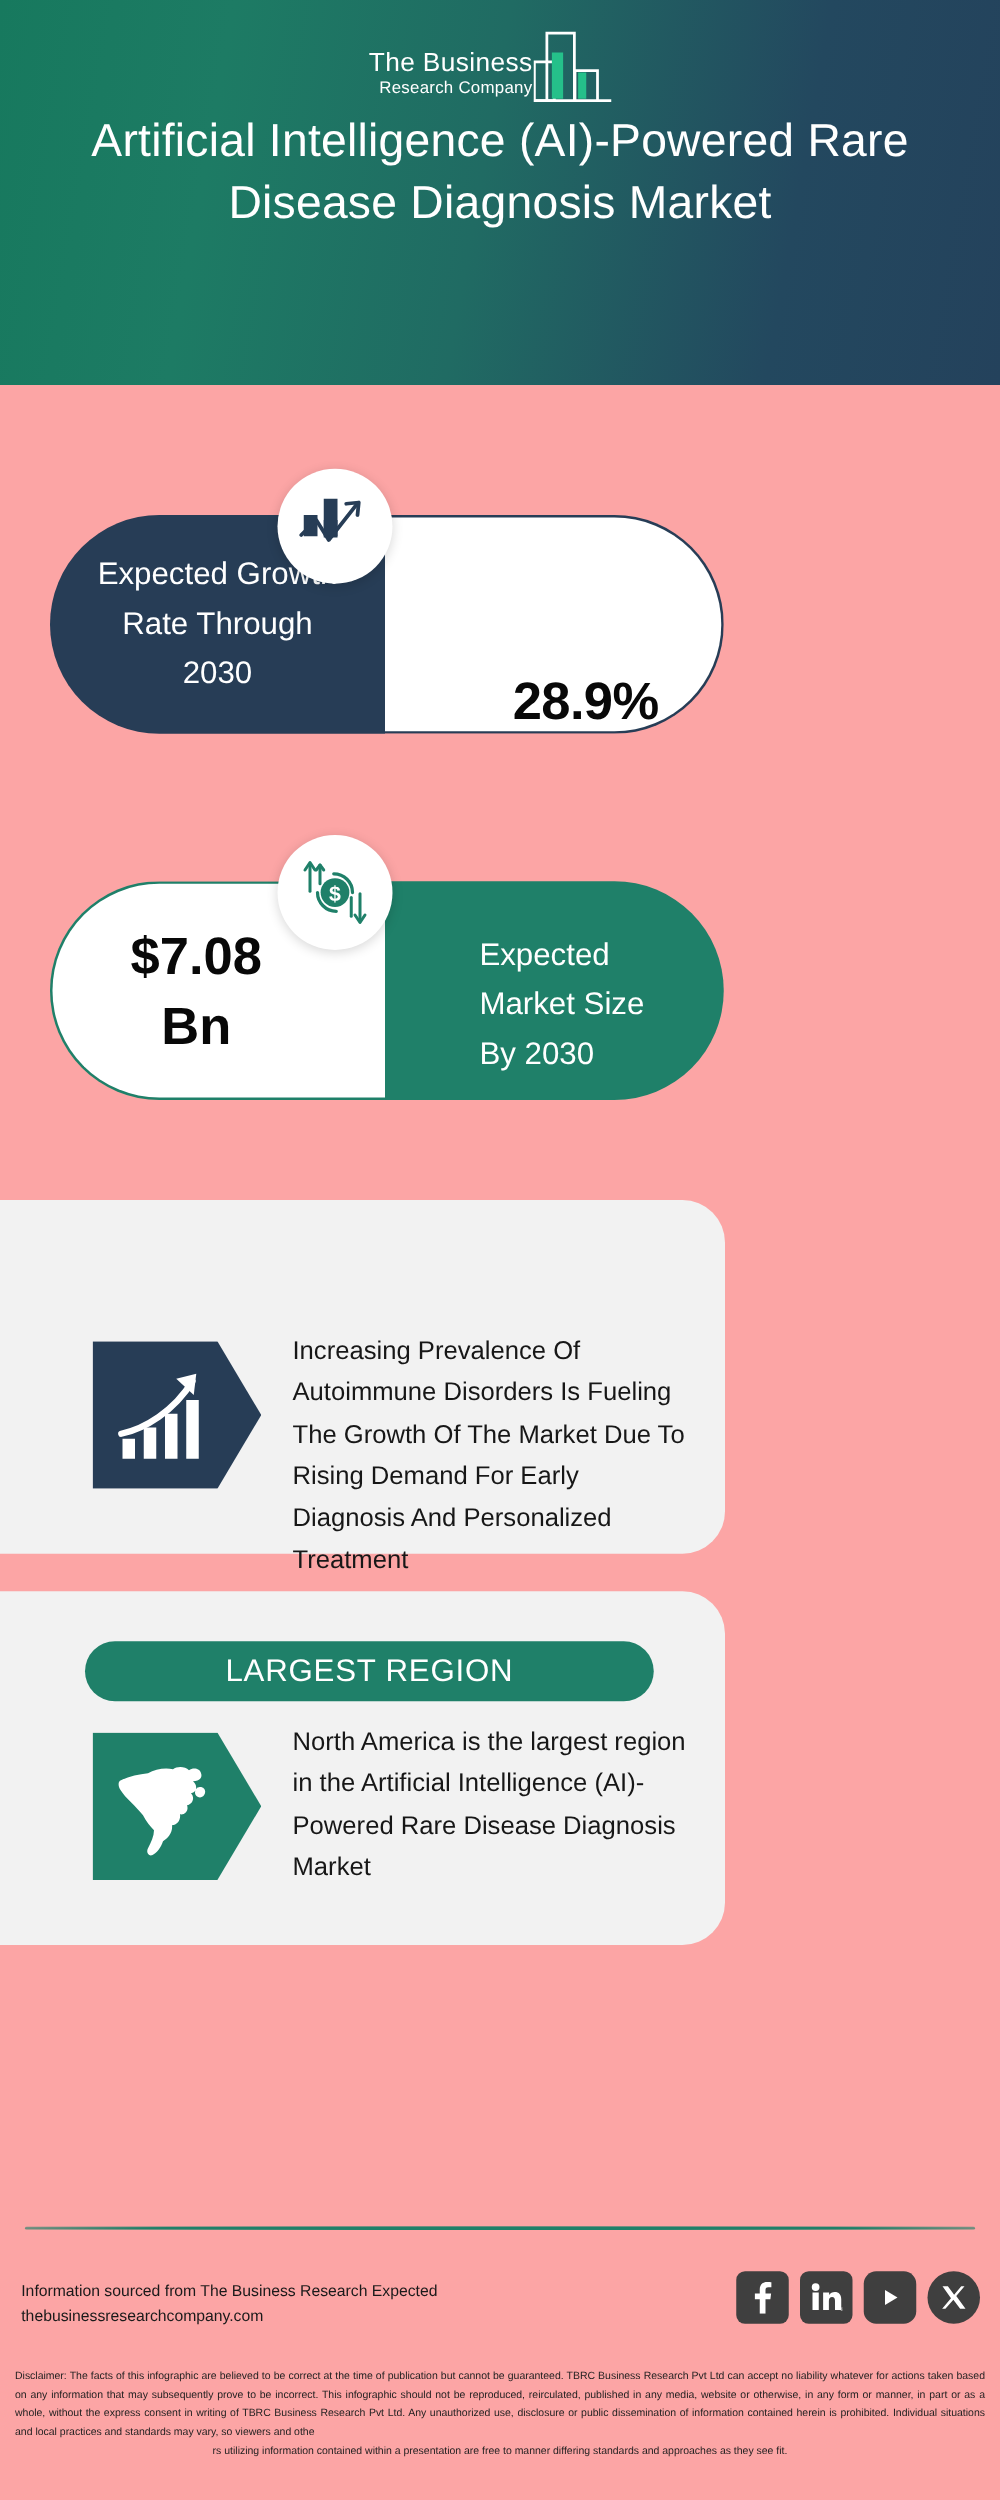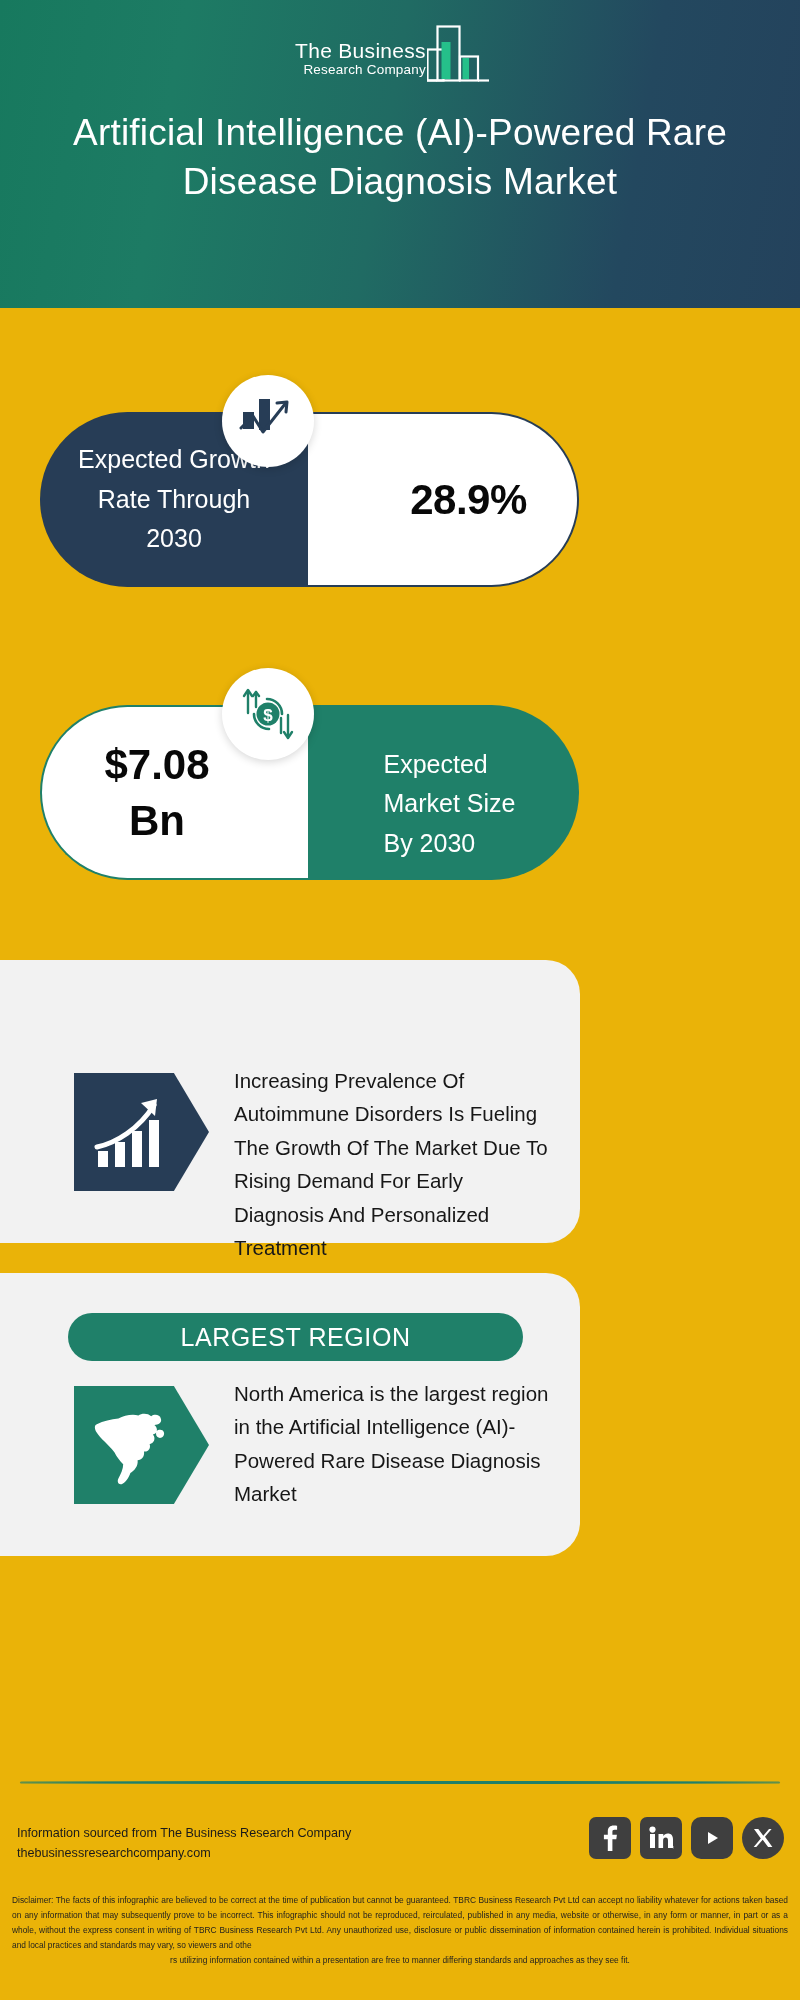--- a/index.html
+++ b/index.html
@@ -8,21 +8,21 @@
     height: 2000px;
     background: #ffffff;
     font-family: "Liberation Sans", sans-serif;
     overflow: hidden;
   }
 
   .page {
     position: relative;
     width: 800px;
     height: 2000px;
-    background: #eab308;
+    background: #fca5a5;
     text-decoration: underline;
   }
 
   
   .header {
     position: absolute;
     left: 0; top: 0;
     width: 800px;
     height: 308px;
     background: linear-gradient(100deg, #17795e 0%, #1d7b64 22%, #206b63 48%, #23485f 78%, #24425c 100%);
@@ -52,21 +52,21 @@
   }
   .logo-line2 {
     font-size: 13.5px;
     letter-spacing: 0.2px;
     line-height: 1.15;
     font-weight: 400;
   }
   .logo-mark { margin-left: 1px; margin-bottom: 3px; }
 
   .header-title {
-    margin-top: 20px;
+    margin-top: 0;
     width: 660px;
     text-align: center;
     color: #ffffff;
     font-size: 37px;
     line-height: 1.33;
     font-weight: 400;
     letter-spacing: 0.2px;
   }
 
   
@@ -91,21 +91,21 @@
     width: 200px;
   }
   .stat1-right {
     position: absolute;
     left: 268px; top: 0;
     width: 271px; height: 175px;
     background: #ffffff;
     border: 2px solid #273D56;
     border-left: none;
     border-radius: 0 88px 88px 0;
-    display: flex; align-items: center; justify-content: center;
+    display: flex; align-items: flex-end; justify-content: center;
   }
   .stat1-value {
     color: #080808;
     font-size: 42px;
     font-weight: bold;
     letter-spacing: -0.5px;
     padding-left: 52px;
   }
 
   
@@ -355,21 +355,21 @@
           C3 31 3 27 6 26 Z M62 24 C67 22 72 25 71 30 C70 35 64 36 61 32 C59 29 59 25 62 24 Z
           M84 33 C89 32 92 37 89 41 C86 45 80 43 80 38 C80 35 82 33 84 33 Z"></path>
       </svg>
     </div>
     <div class="panel-body">North America is the largest region in the Artificial Intelligence (AI)-Powered Rare Disease Diagnosis Market</div>
   </div>
 
   <div class="divider"></div>
 
   <div class="footer-src">
-    <div>Information sourced from The Business Research Company</div>
+    <div>Information sourced from The Business Research Expected</div>
     <div>thebusinessresearchcompany.com</div>
   </div>
 
   <div class="social">
     <div class="social-btn">
       <svg width="20" height="26" viewBox="0 0 20 26">
         <path fill="#ffffff" d="M12.4 26 V14.3 h3.9 l0.6-4.5 h-4.5 V6.9 c0-1.3 0.4-2.2 2.3-2.2 h2.4 V0.7 C16.7 0.6 15.3 0.5 13.6 0.5 C10.2 0.5 7.8 2.6 7.8 6.4 v3.4 H3.9 v4.5 h3.9 V26 Z"></path>
       </svg>
     </div>
     <div class="social-btn">

